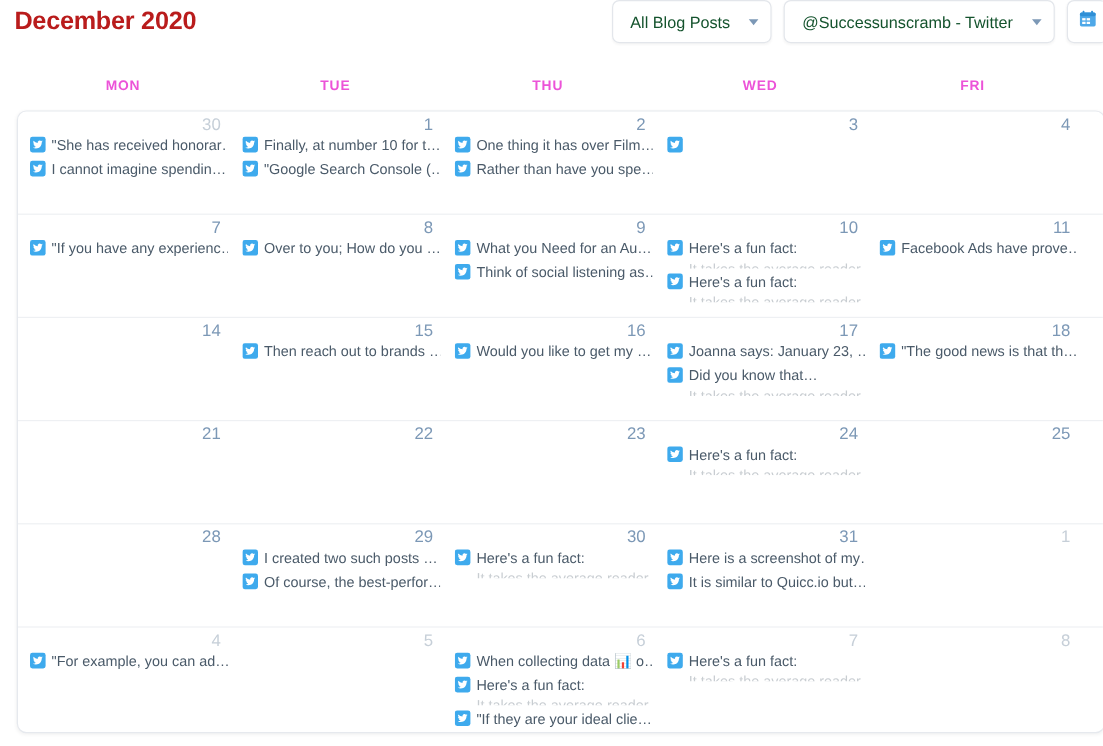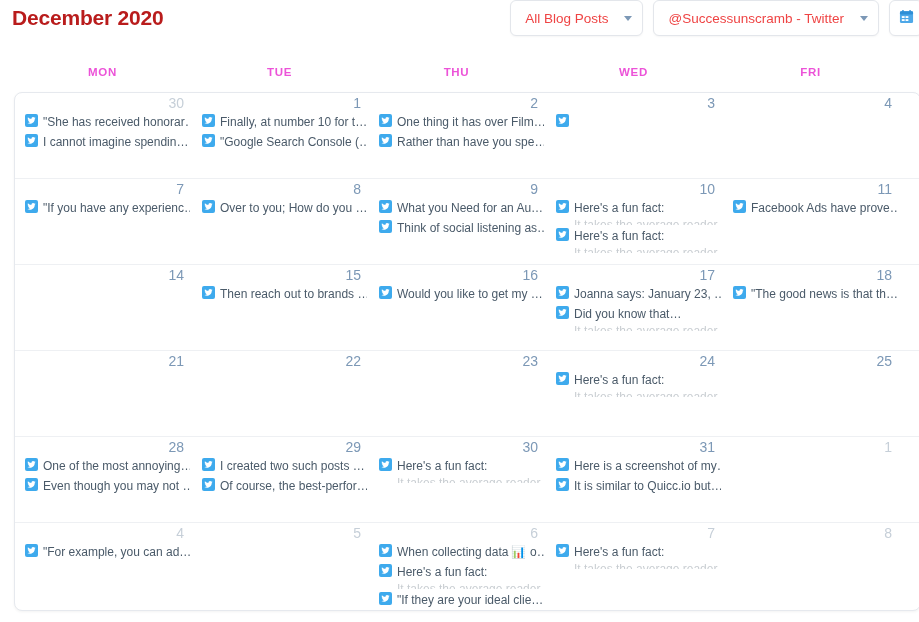--- a/index.html
+++ b/index.html
@@ -54,21 +54,21 @@
     border-radius: 6px;
     background: #ffffff;
     display: flex;
     align-items: center;
     padding: 0 10px 0 14px;
     box-sizing: border-box;
     box-shadow: 0 1px 2px rgba(0,0,0,0.04);
   }
   .select-box .sel-label {
     font-size: 13.5px;
-    color: #ef4444;
+    color: #14532d;
     white-space: nowrap;
   }
   .select-box .caret {
     margin-left: 16px;
     width: 0; height: 0;
     border-left: 4px solid transparent;
     border-right: 4px solid transparent;
     border-top: 5px solid #7c98b6;
   }
   .icon-box {
@@ -500,38 +500,20 @@
           </div>
         </div>
         <div class="day-cell">
           <div class="day-num">25</div>
           <div class="events"></div>
         </div>
       </div>
       <div class="week-row">
         <div class="day-cell">
           <div class="day-num">28</div>
-          <div class="events">
-            <div class="event">
-              <span class="tw-icon">
-                <svg width="9" height="9" viewBox="0 0 24 24">
-                  <path fill="#ffffff" d="M23 4.9a9 9 0 0 1-2.6.7 4.5 4.5 0 0 0 2-2.5 9 9 0 0 1-2.9 1.1 4.5 4.5 0 0 0-7.7 4.1A12.8 12.8 0 0 1 2.5 3.6a4.5 4.5 0 0 0 1.4 6 4.5 4.5 0 0 1-2-.6v.1a4.5 4.5 0 0 0 3.6 4.4 4.5 4.5 0 0 1-2 .1 4.5 4.5 0 0 0 4.2 3.1A9 9 0 0 1 1 18.6a12.7 12.7 0 0 0 6.9 2c8.3 0 12.8-6.9 12.8-12.8v-.6A9.2 9.2 0 0 0 23 4.9z"></path>
-                </svg>
-              </span>
-              <span style="overflow: hidden; display: block;"><span class="event-text">One of the most annoying…</span></span>
-            </div>
-            <div class="event">
-              <span class="tw-icon">
-                <svg width="9" height="9" viewBox="0 0 24 24">
-                  <path fill="#ffffff" d="M23 4.9a9 9 0 0 1-2.6.7 4.5 4.5 0 0 0 2-2.5 9 9 0 0 1-2.9 1.1 4.5 4.5 0 0 0-7.7 4.1A12.8 12.8 0 0 1 2.5 3.6a4.5 4.5 0 0 0 1.4 6 4.5 4.5 0 0 1-2-.6v.1a4.5 4.5 0 0 0 3.6 4.4 4.5 4.5 0 0 1-2 .1 4.5 4.5 0 0 0 4.2 3.1A9 9 0 0 1 1 18.6a12.7 12.7 0 0 0 6.9 2c8.3 0 12.8-6.9 12.8-12.8v-.6A9.2 9.2 0 0 0 23 4.9z"></path>
-                </svg>
-              </span>
-              <span style="overflow: hidden; display: block;"><span class="event-text">Even though you may not …</span></span>
-            </div>
-          </div>
         </div>
         <div class="day-cell">
           <div class="day-num">29</div>
           <div class="events">
             <div class="event">
               <span class="tw-icon">
                 <svg width="9" height="9" viewBox="0 0 24 24">
                   <path fill="#ffffff" d="M23 4.9a9 9 0 0 1-2.6.7 4.5 4.5 0 0 0 2-2.5 9 9 0 0 1-2.9 1.1 4.5 4.5 0 0 0-7.7 4.1A12.8 12.8 0 0 1 2.5 3.6a4.5 4.5 0 0 0 1.4 6 4.5 4.5 0 0 1-2-.6v.1a4.5 4.5 0 0 0 3.6 4.4 4.5 4.5 0 0 1-2 .1 4.5 4.5 0 0 0 4.2 3.1A9 9 0 0 1 1 18.6a12.7 12.7 0 0 0 6.9 2c8.3 0 12.8-6.9 12.8-12.8v-.6A9.2 9.2 0 0 0 23 4.9z"></path>
                 </svg>
               </span>

